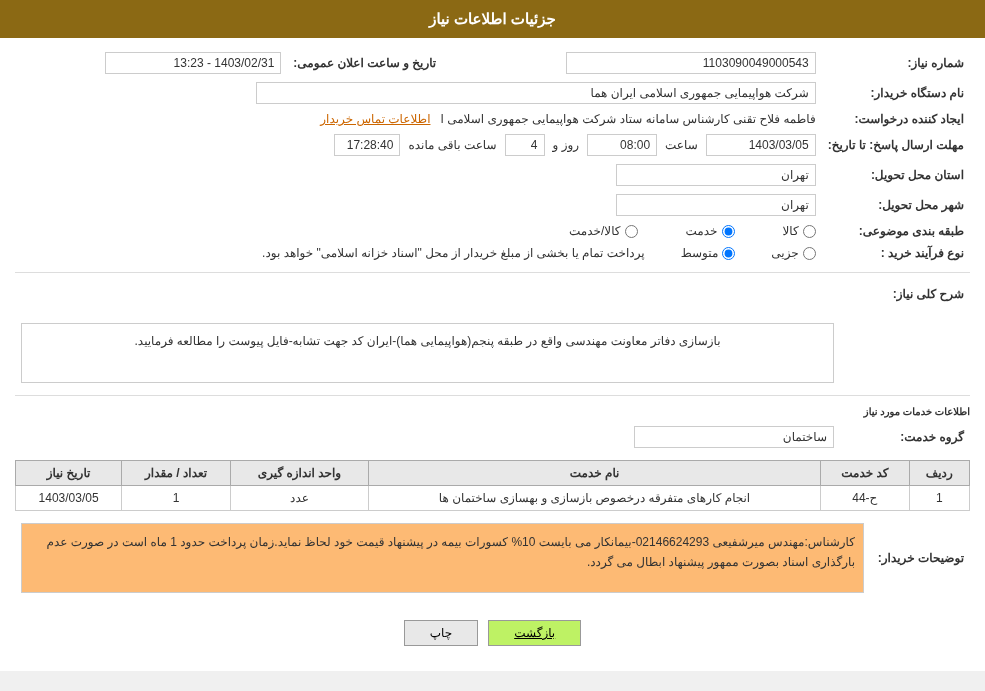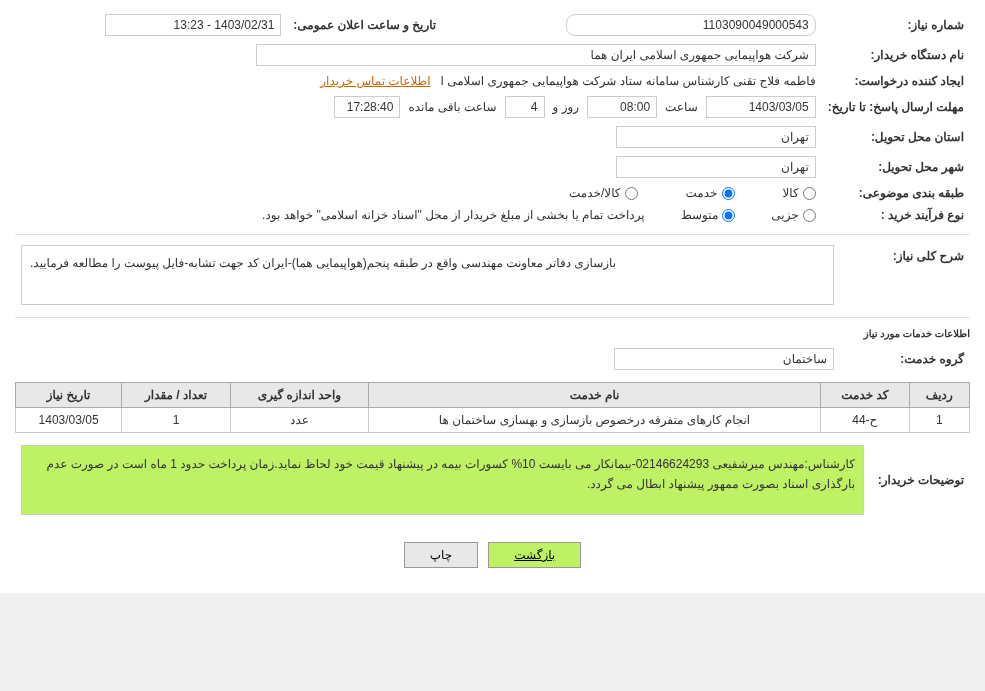--- a/index.html
+++ b/index.html
@@ -50,21 +50,20 @@
       background: #fff;
       padding: 3px 6px;
       min-height: 22px;
       display: inline-block;
     }
     .input-wide {
       width: 400px;
     }
     .input-medium {
       width: 250px;
-      border-radius: 9px;
     }
     .link-orange {
       color: #cc6600;
       text-decoration: underline;
     }
     .radio-group {
       display: flex;
       gap: 20px;
       align-items: center;
     }
@@ -79,43 +78,44 @@
       font-size: 10px;
       margin: 10px 0 5px 0;
       color: #333;
     }
     .description-box {
       border: 1px solid #ccc;
       background: #fff;
       padding: 8px;
       min-height: 60px;
       width: 100%;
-      text-align: left;
+      text-align: center;
       line-height: 1.6;
+      margin-top: 40px;
     }
     .service-table {
       width: 100%;
       border-collapse: collapse;
       margin: 8px 0;
     }
     .service-table th {
       background: #e8e8e8;
       border: 1px solid #aaa;
       padding: 5px 8px;
       text-align: center;
       font-weight: bold;
     }
     .service-table td {
       border: 1px solid #ccc;
       padding: 5px 8px;
       text-align: center;
     }
     .notes-box {
       border: 1px solid #ccc;
-      background: #bef264;
+      background: #fdba74;
       padding: 8px;
       min-height: 70px;
       width: 100%;
       text-align: right;
       line-height: 1.7;
     }
     .notes-label {
       font-weight: bold;
       color: #333;
       width: 100px;
@@ -154,20 +154,23 @@
       gap: 8px;
     }
     .main-wrapper {
       position: relative;
     }
   </style>
 </head>
 <body>
 
 <div class="container">
+  <div class="header">
+    <span>جزئیات اطلاعات نیاز</span>
+  </div>
 
   <div class="content main-wrapper">
 
     <table class="info-table">
       <tbody>
           <tr>
         <td class="label-cell">شماره نیاز:</td>
         <td class="value-cell">
           <span class="input-box input-medium">1103090049000543</span>
         </td>
@@ -269,21 +272,21 @@
 
     <hr class="separator">
 
     <div class="section-title">اطلاعات خدمات مورد نیاز</div>
 
     <table class="info-table">
       <tbody>
           <tr>
         <td class="label-cell">گروه خدمت:</td>
         <td>
-          <span class="input-box" style="width:220px;">ساختمان</span>
+          <span class="input-box" style="width:200px;">ساختمان</span>
         </td>
       </tr>
     </tbody>
       </table>
 
     <table class="service-table">
       <thead>
         <tr>
           <th>ردیف</th>
           <th>کد خدمت</th>

